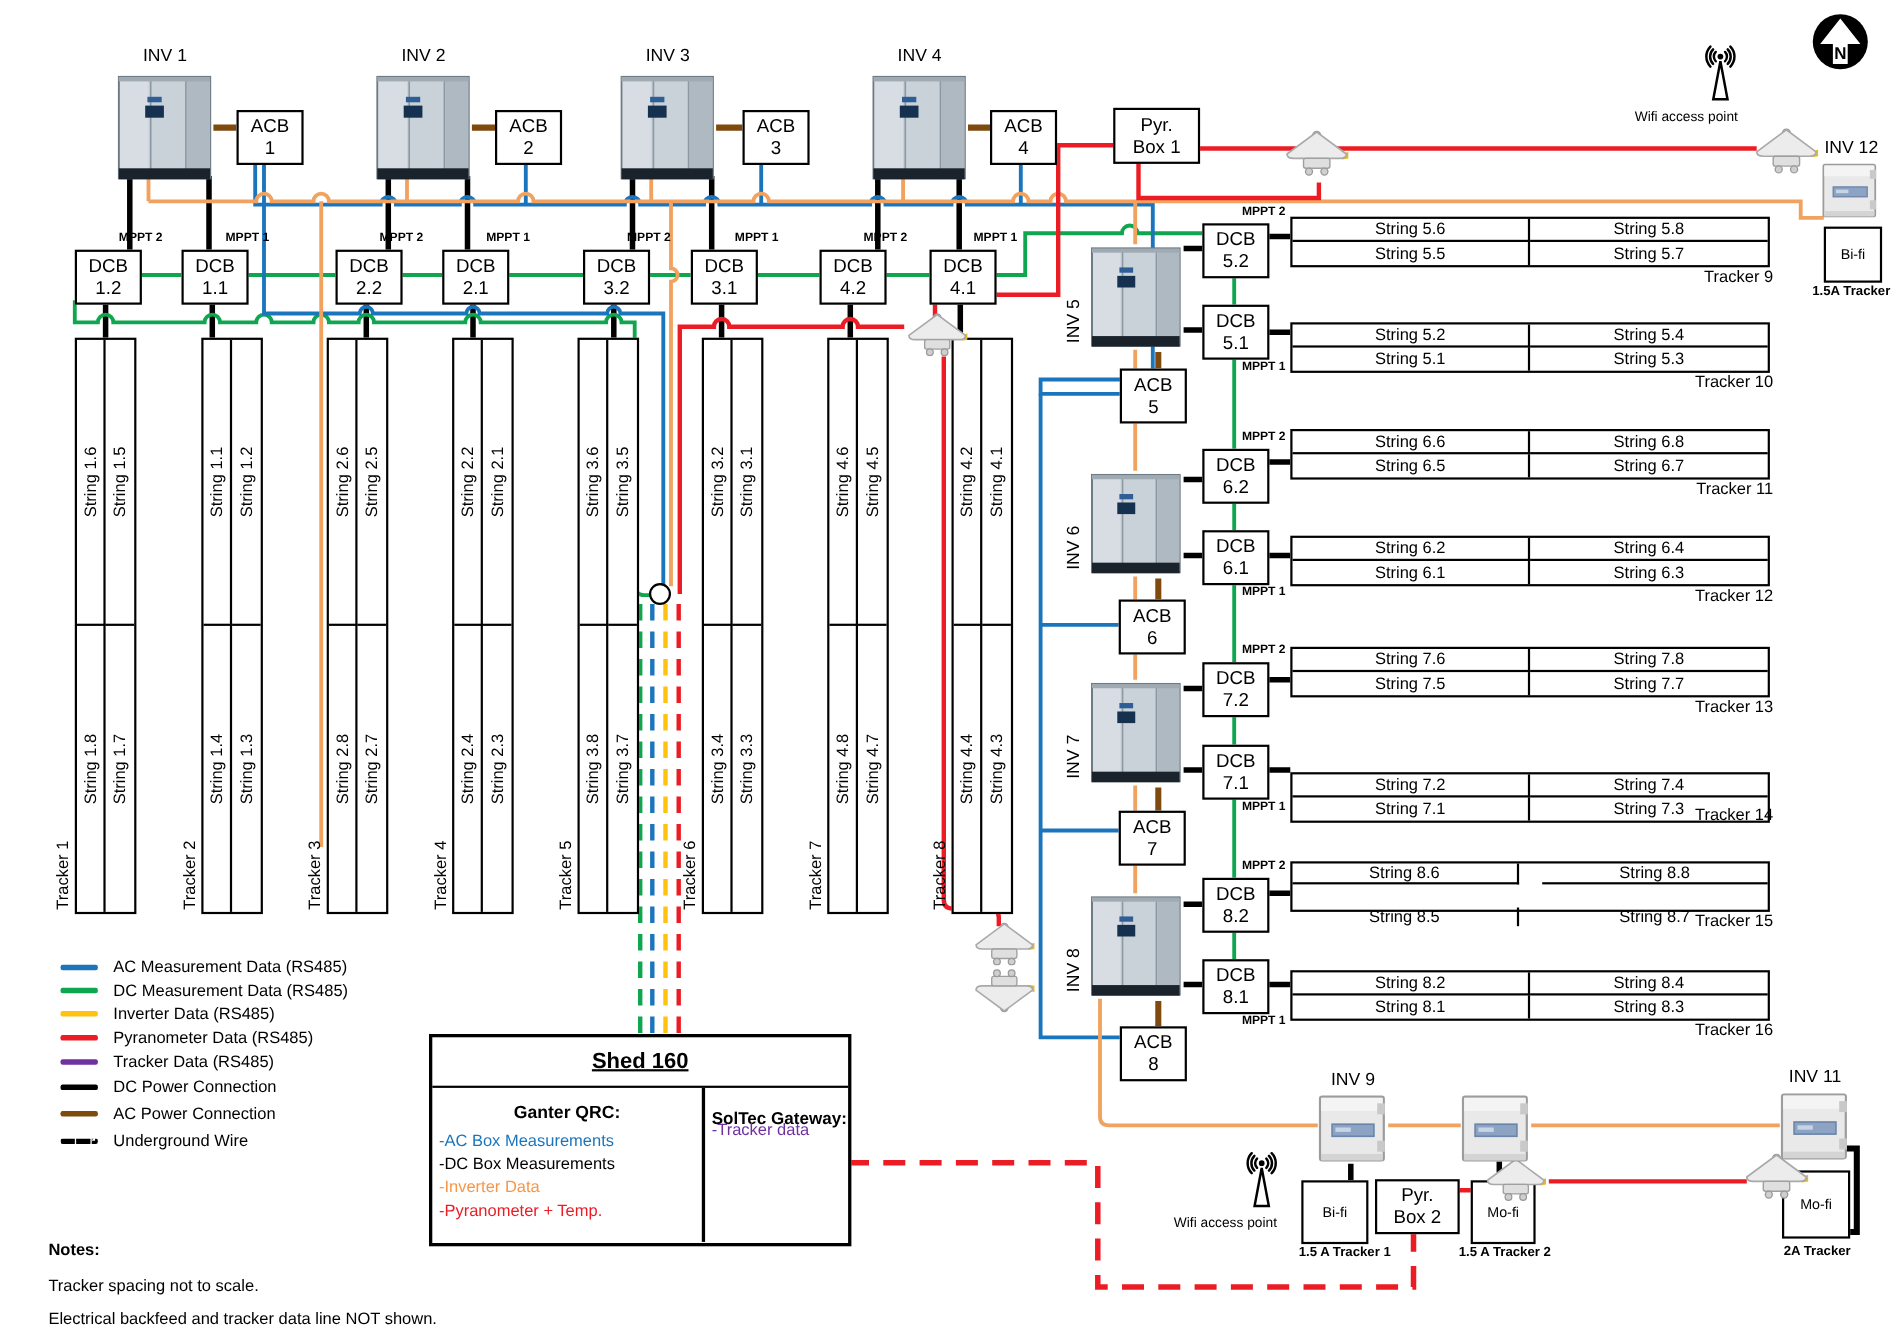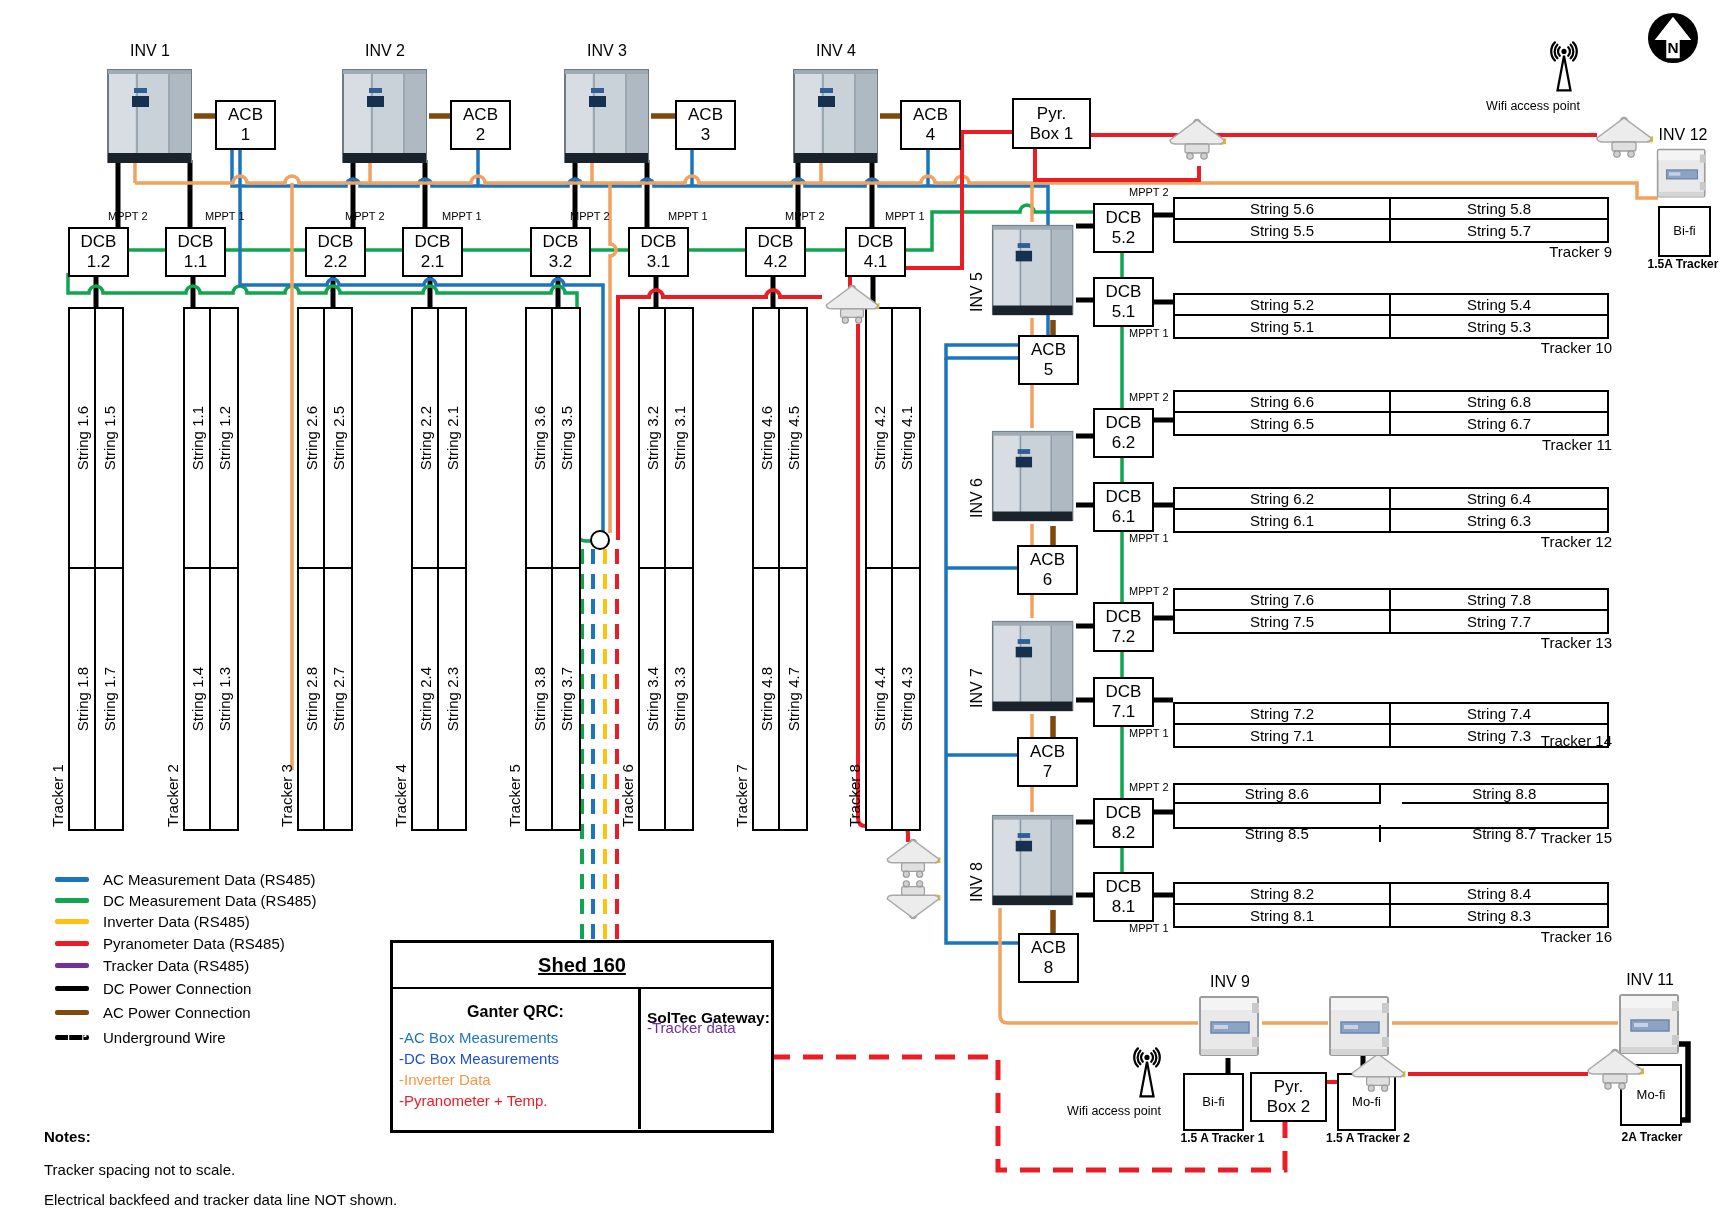--- a/index.html
+++ b/index.html
@@ -17,21 +17,21 @@
   .ltable{position:absolute;z-index:2;background:#fff;border:2.5px solid #000;
           display:grid;grid-template-columns:1fr 1fr;grid-template-rows:1fr 1fr;}
   .ltable .cell{display:flex;align-items:center;justify-content:center;font-size:15px;}
   .ltable .cell.bR{border-right:2px solid #000;}
   .ltable .cell.bB{border-bottom:2.5px solid #000;}
   .rtable{position:absolute;z-index:2;background:#fff;border:2.5px solid #000;
           display:grid;grid-template-columns:1fr 1fr;grid-template-rows:1fr 1fr;}
   .rtable .cell{display:flex;align-items:center;justify-content:center;font-size:15px;}
   .rtable .cell.bR{border-right:2.5px solid #000;}
   .rtable .cell.bB{border-bottom:2px solid #000;}
-  .mppt{position:absolute;z-index:2;font-size:11px;font-weight:normal;white-space:nowrap;padding-left:44px;}
+  .mppt{position:absolute;z-index:2;font-size:11px;font-weight:bold;white-space:nowrap;padding-left:44px;}
   .invlabel{position:absolute;z-index:3;font-size:16px;text-align:center;white-space:nowrap;}
   .sublabel{position:absolute;z-index:3;font-size:12px;font-weight:bold;text-align:center;white-space:nowrap;}
   .legend-row{position:absolute;z-index:2;display:flex;align-items:center;height:16px;}
   .legend-swatch{width:34px;height:5px;border-radius:2px;margin-right:14px;flex:none;}
   .legend-swatch.dashed{height:0;background:none!important;border-top:5px dashed #000;}
   .legend-text{font-size:15px;white-space:nowrap;}
   #shed{position:absolute;z-index:2;background:#fff;border:3px solid #000;}
   #shed .title{height:44px;border-bottom:2.5px solid #000;display:flex;align-items:center;justify-content:center;
                font-size:20px;font-weight:bold;text-decoration:underline;}
   #shed .body{position:relative;height:calc(100% - 47px);}
@@ -153,21 +153,21 @@
   </svg>
 
   <div id="shed" style="left:390px;top:940px;width:378px;height:187px;">
     <div class="title">Shed 160</div>
     <div class="body">
       <div class="vdiv"></div>
       <div class="gq-title">Ganter QRC:</div>
       <div class="sg-title">SolTec Gateway:</div>
       <div id="gq-items">
           <div class="gq-item" style="top: 40px; color: rgb(27, 117, 188);">-AC Box Measurements</div>
-          <div class="gq-item" style="top: 61px; color: #1d4ed8;">-DC Box Measurements</div>
+          <div class="gq-item" style="top: 61px; color: #000000;">-DC Box Measurements</div>
           <div class="gq-item" style="top: 82px; color: rgb(247, 150, 70);">-Inverter Data</div>
           <div class="gq-item" style="top: 103px; color: rgb(236, 28, 36);">-Pyranometer + Temp.</div>
         </div>
       <div id="sg-items">
           <div class="sg-item" style="top: 30px; color: rgb(112, 48, 160);">-Tracker data</div>
         </div>
     </div>
   </div>
 
   <div class="lbl notes-head" style="left:44px;top:1128px;">Notes:</div>

